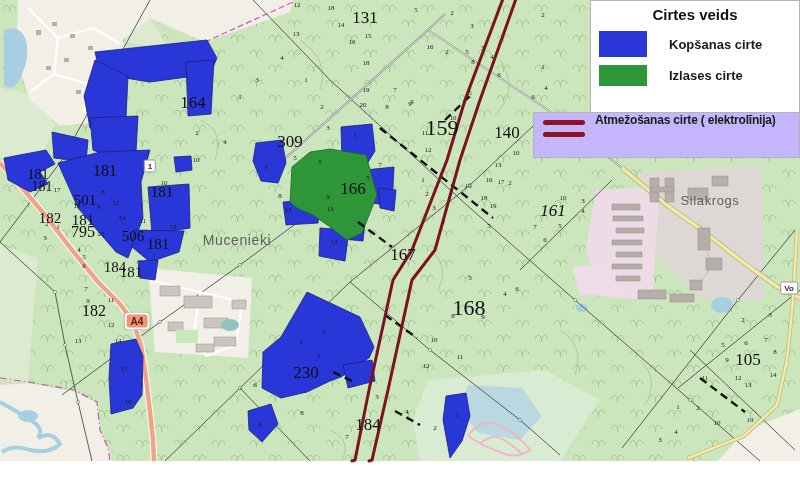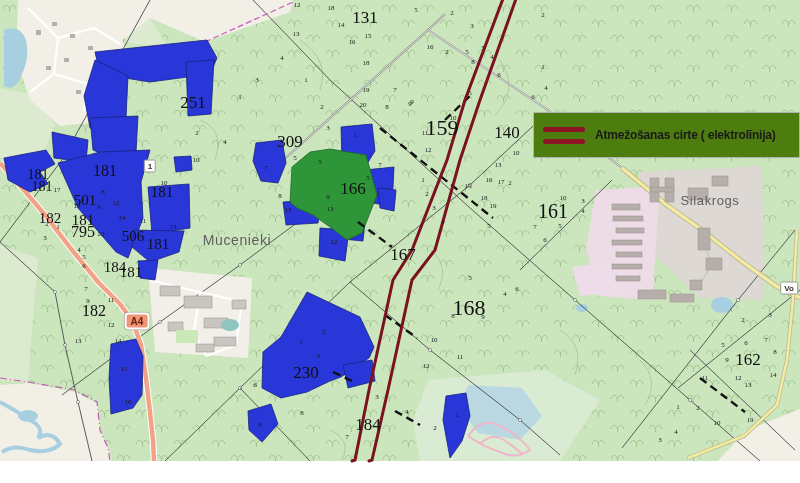--- a/index.html
+++ b/index.html
@@ -12,22 +12,22 @@
   .pnum{font-family:"Liberation Serif",serif;font-size:7px;color:#1c1c1c;}
   .place{font-family:"Liberation Sans",sans-serif;font-size:14px;color:#5e5e5e;letter-spacing:.6px;}
   .shield{position:absolute;transform:translate(-50%,-50%);background:#ef9678;border:2px solid #fff;
           border-radius:4px;color:#6b1d0e;font-weight:bold;font-size:10px;padding:1px 4px;
           box-shadow:0 0 1px #999;}
   .badge{position:absolute;transform:translate(-50%,-50%);background:#fdfdfd;border:1px solid #9a9a9a;
          border-radius:2px;color:#333;font-size:8px;font-weight:bold;padding:0 3px;line-height:11px;}
   
   .legend-top{position:absolute;left:590px;top:0;width:208px;height:111px;background:#fff;
               border:1px solid #b3b3b3;z-index:5;}
-  .legend-bottom{position:absolute;left:533px;top:112px;width:265px;height:44px;background:#4d7c0f;
-              border:1px solid #b3b3b3;z-index:5;display:flex;align-items:center;}
+  .legend-bottom{position:absolute;left:533px;top:112px;width:265px;height:44px;background:#c4b5fd;
+              border:1px solid #b3b3b3;z-index:5;display:flex;align-items:flex-start;}
   .legend-title{text-align:center;font-weight:bold;font-size:15px;color:#111;margin-top:5px;}
   .legend-row{display:flex;align-items:center;margin:8px 0 0 8px;}
   .sw{width:48px;height:26px;flex:0 0 auto;}
   .sw-blue{background:#2936d8;}
   .sw-green{background:#2e9539;height:21px;}
   .legend-row .lbl{font-weight:bold;font-size:13px;color:#1a1a1a;margin-left:22px;}
   .line-swatches{width:52px;flex:0 0 auto;padding-left:9px;}
   .red-line{width:42px;height:5px;border-radius:3px;background:#8c1425;margin:7px 0;}
   .legend-bottom .lbl{font-weight:bold;font-size:12px;color:#1a1a1a;letter-spacing:-.2px;}
 </style>
@@ -349,23 +349,23 @@
       <span class="pnum" style="left: 260px; top: 425px;">9</span>
       <span class="pnum" style="left: 302px; top: 413px;">8</span>
       <span class="pnum" style="left: 377px; top: 397px;">3</span>
       <span class="pnum" style="left: 407px; top: 412px;">4</span>
       <span class="pnum" style="left: 347px; top: 437px;">7</span>
       <span class="pnum" style="left: 435px; top: 428px;">2</span>
       <span class="pnum" style="left: 457px; top: 415px;">1</span>
       <span class="comp" style="left: 365px; top: 18px; font-size: 17px;">131</span>
       <span class="comp" style="left: 442px; top: 80px; font-size: 22px; margin-top: 48px;">159</span>
       <span class="comp" style="left: 507px; top: 133px; font-size: 17px;">140</span>
-      <span class="comp" style="left: 553px; top: 211px; font-size: 20px;">161</span>
-      <span class="comp" style="left: 748px; top: 360px; font-size: 17px;">162</span>
-      <span class="comp" style="left: 193px; top: 103px; font-size: 17px;">251</span>
+      <span class="comp" style="left: 553px; top: 211px; font-size: 17px; font-style: italic;">161</span>
+      <span class="comp" style="left: 748px; top: 360px; font-size: 17px;">105</span>
+      <span class="comp" style="left: 193px; top: 103px; font-size: 17px;">164</span>
       <span class="comp" style="left: 290px; top: 142px; font-size: 17px;">309</span>
       <span class="comp" style="left: 353px; top: 189px; font-size: 17px;">166</span>
       <span class="comp" style="left: 403px; top: 255px; font-size: 17px;">167</span>
       <span class="comp" style="left: 469px; top: 308px; font-size: 22px;">168</span>
       <span class="comp" style="left: 105px; top: 171px; font-size: 16px;">181</span>
       <span class="comp" style="left: 38px; top: 175px; font-size: 14px;">181</span>
       <span class="comp" style="left: 42px; top: 187px; font-size: 14px;">181</span>
       <span class="comp" style="left: 162px; top: 192px; font-size: 15px;">181</span>
       <span class="comp" style="left: 83px; top: 220px; font-size: 15px;">181</span>
       <span class="comp" style="left: 50px; top: 218px; font-size: 15px;">182</span>
@@ -379,20 +379,31 @@
       <span class="comp" style="left: 306px; top: 373px; font-size: 17px;">230</span>
       <span class="comp" style="left: 368px; top: 425px; font-size: 17px;">184</span>
       <span class="place" style="left: 237px; top: 240px; font-size: 14px;">Mucenieki</span>
       <span class="place" style="left: 710px; top: 200px; font-size: 13px;">Silakrogs</span>
     </div>
 
 <div class="shield" id="shield-a4" style="left: 137px; top: 321px;">A4</div>
 <div class="badge" id="badge-1" style="left: 150px; top: 166px;">1</div>
 <div class="badge" id="badge-2" style="left: 789px; top: 288px;">Vo</div>
 
+<div class="legend-top">
+  <div class="legend-title">Cirtes veids</div>
+  <div class="legend-row">
+    <div class="sw sw-blue"></div>
+    <div class="lbl">Kopšanas cirte</div>
+  </div>
+  <div class="legend-row">
+    <div class="sw sw-green"></div>
+    <div class="lbl">Izlases cirte</div>
+  </div>
+</div>
 <div class="legend-bottom">
   <div class="line-swatches">
     <div class="red-line"></div>
     <div class="red-line"></div>
   </div>
   <div class="lbl">Atmežošanas cirte ( elektrolīnija)</div>
 </div>
 
 </div>
 

